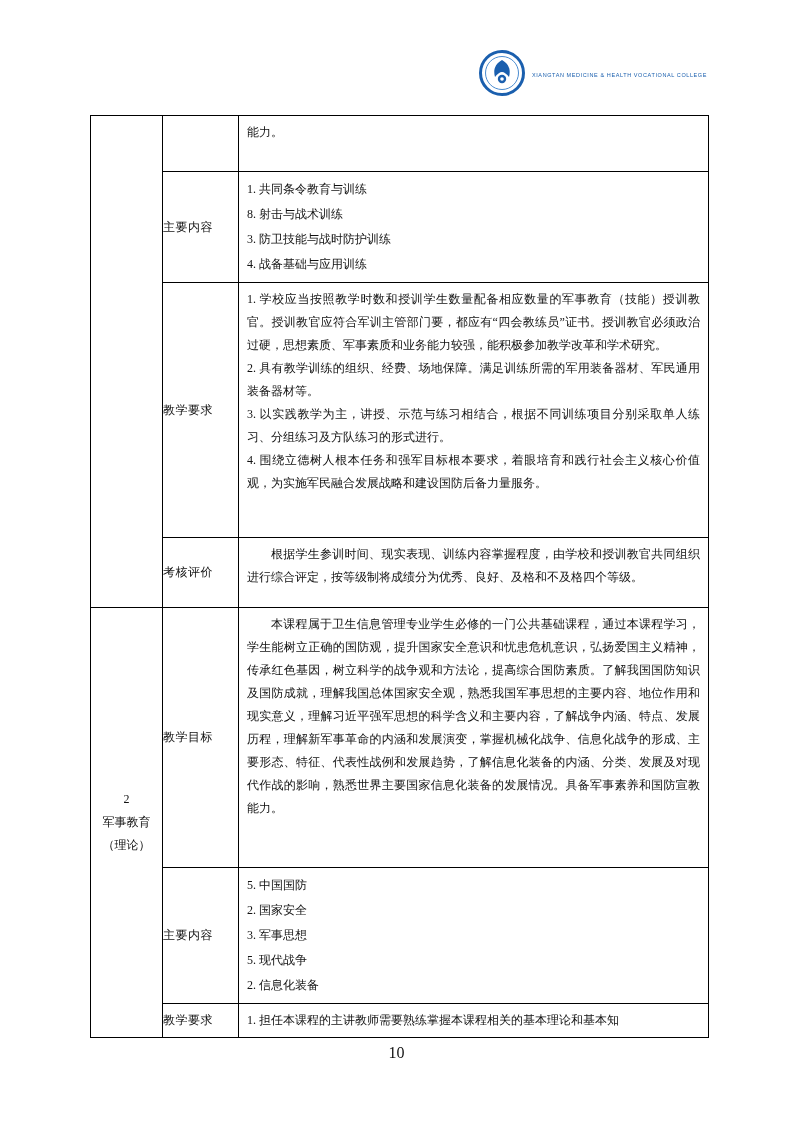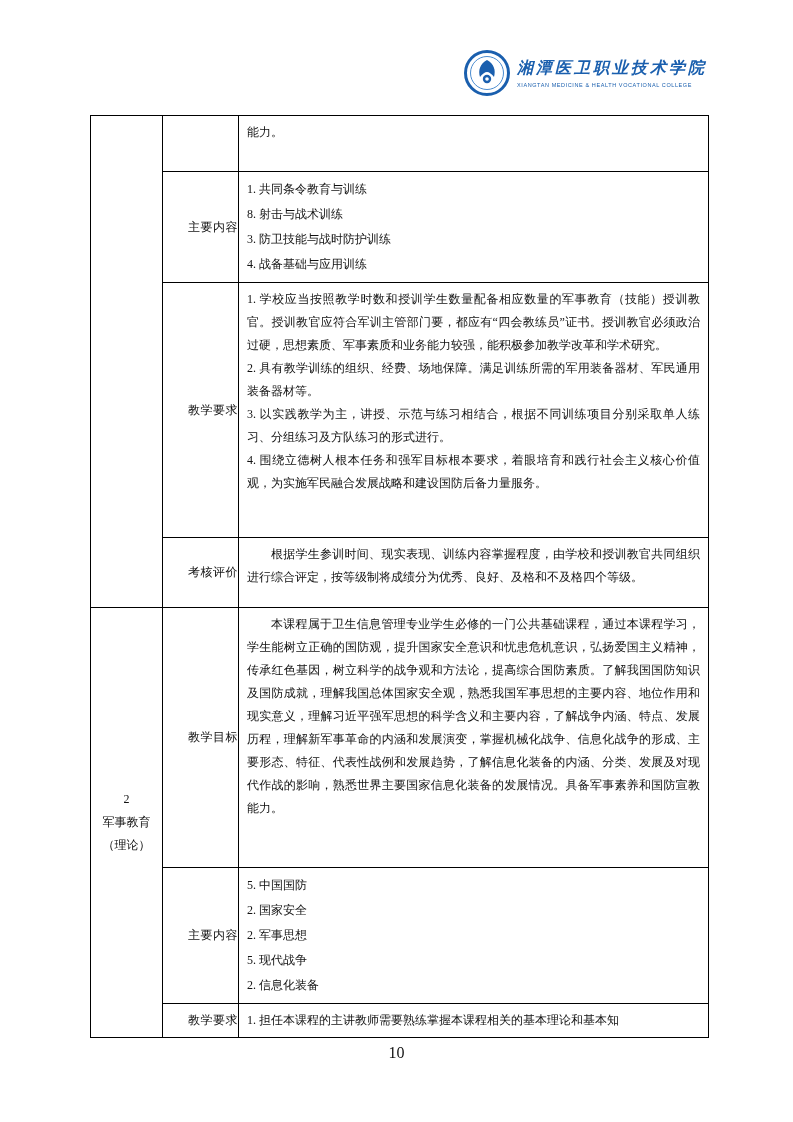--- a/index.html
+++ b/index.html
@@ -64,21 +64,21 @@
     vertical-align: top;
   }
   td.side-cell {
     width: 72px;
     text-align: center;
     vertical-align: middle;
     line-height: 1.9;
   }
   td.label-cell {
     width: 76px;
-    text-align: right;
+    text-align: left;
     vertical-align: middle;
     letter-spacing: 0.5px;
     margin-left: 26px;
   }
   td.content-cell {
     padding: 5px 8px 5px 8px;
   }
   .content-cell p.para {
     line-height: 23px;
     text-align: justify;
@@ -105,21 +105,20 @@
   <div class="header">
     <div class="logo">
       <svg class="emblem" viewBox="0 0 46 46">
         <circle cx="23" cy="23" r="21.5" fill="#ffffff" stroke="#1a5fae" stroke-width="3"></circle>
         <circle cx="23" cy="23" r="16.5" fill="#ffffff" stroke="#4b8cd0" stroke-width="1"></circle>
         <path d="M23 10 C16 14 14 20 16 27 C18 24 21 22 23 22 C25 22 28 24 30 27 C32 20 30 14 23 10 Z" fill="#1a5fae"></path>
         <circle cx="23" cy="29" r="4.2" fill="#1a5fae"></circle>
         <circle cx="23" cy="29" r="1.8" fill="#ffffff"></circle>
       </svg>
       <div class="logo-text">
-        <div class="logo-cn">湘潭医卫职业技术学院</div>
         <div class="logo-en">XIANGTAN MEDICINE &amp; HEALTH VOCATIONAL COLLEGE</div>
       </div>
     </div>
   </div>
 
   <div class="table-wrap">
     <table class="course-table">
       <colgroup>
         <col style="width:72px">
         <col style="width:76px">
@@ -172,21 +171,21 @@
           <td class="content-cell">
             <p class="para indent">本课程属于卫生信息管理专业学生必修的一门公共基础课程，通过本课程学习，学生能树立正确的国防观，提升国家安全意识和忧患危机意识，弘扬爱国主义精神，传承红色基因，树立科学的战争观和方法论，提高综合国防素质。了解我国国防知识及国防成就，理解我国总体国家安全观，熟悉我国军事思想的主要内容、地位作用和现实意义，理解习近平强军思想的科学含义和主要内容，了解战争内涵、特点、发展历程，理解新军事革命的内涵和发展演变，掌握机械化战争、信息化战争的形成、主要形态、特征、代表性战例和发展趋势，了解信息化装备的内涵、分类、发展及对现代作战的影响，熟悉世界主要国家信息化装备的发展情况。具备军事素养和国防宣教能力。</p>
           </td>
         </tr>
 
         <tr style="height:126px;">
           <td class="label-cell">主要内容</td>
           <td class="content-cell">
             <p class="list-line">5. 中国国防</p>
             <p class="list-line">2. 国家安全</p>
-            <p class="list-line">2. 军事思想</p>
+            <p class="list-line">3. 军事思想</p>
             <p class="list-line">5. 现代战争</p>
             <p class="list-line">2. 信息化装备</p>
           </td>
         </tr>
 
         <tr style="height:34px;">
           <td class="label-cell">教学要求</td>
           <td class="content-cell">
             <p class="para">1. 担任本课程的主讲教师需要熟练掌握本课程相关的基本理论和基本知</p>
           </td>

